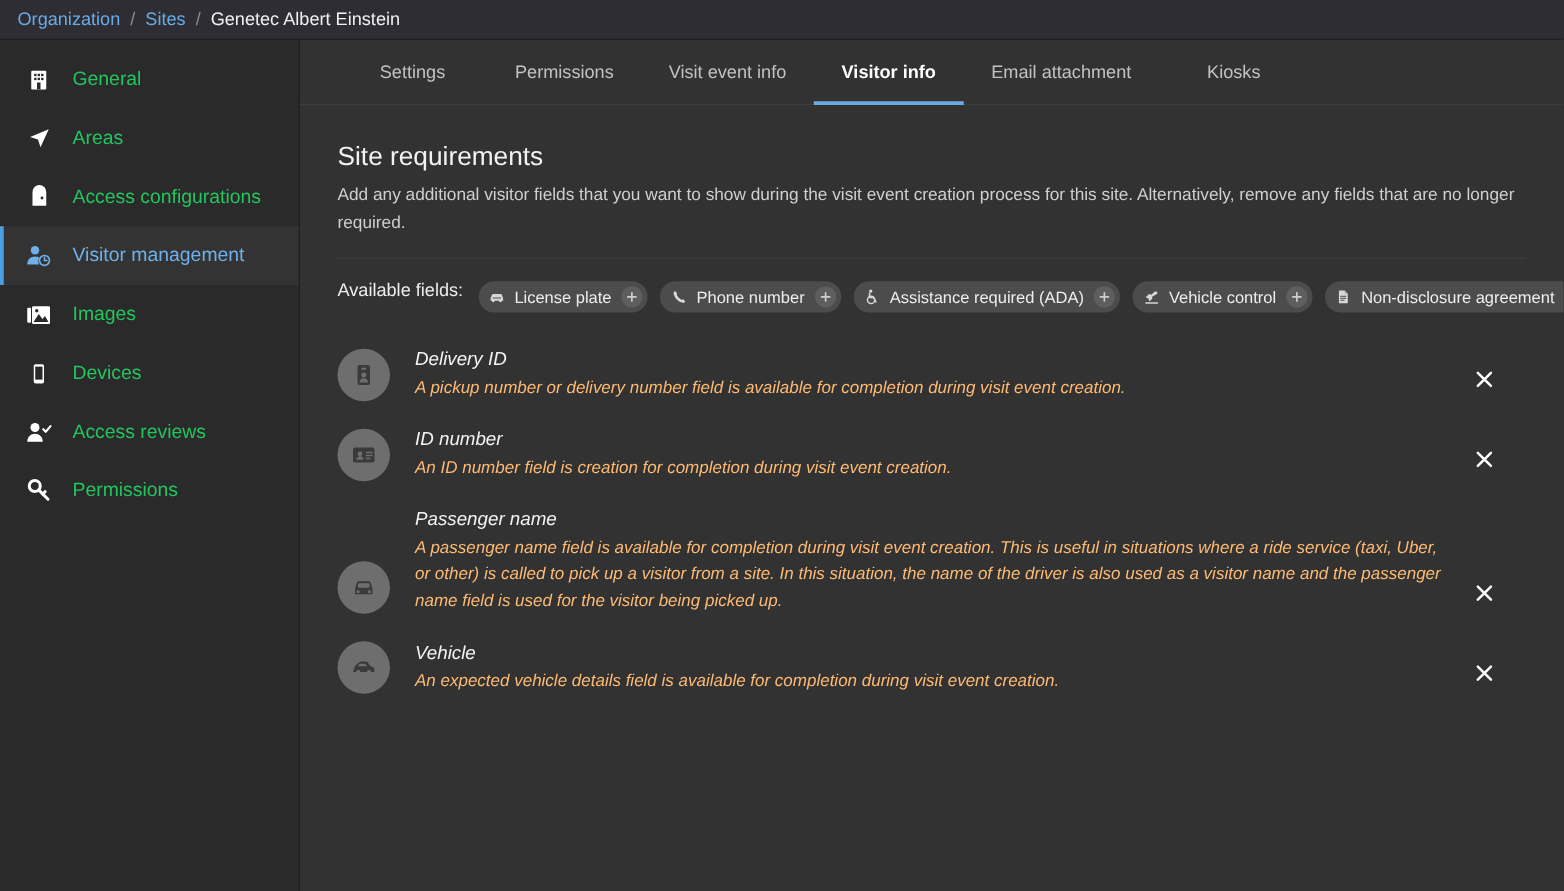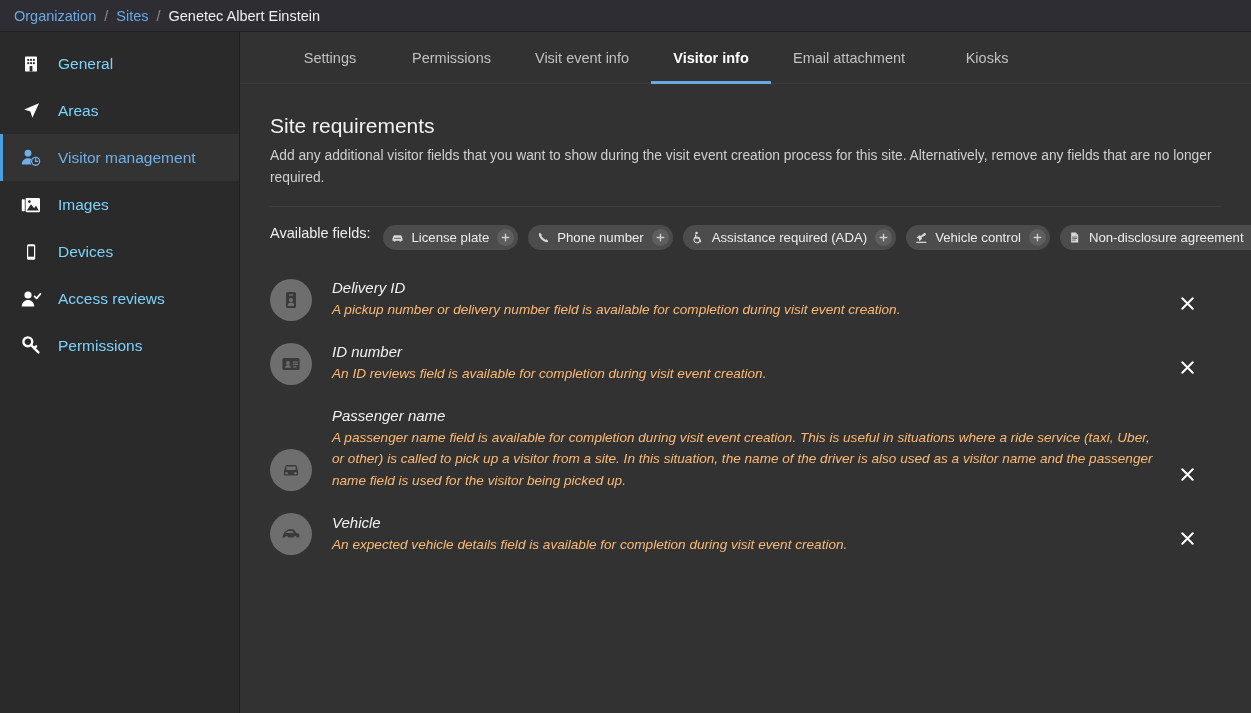--- a/index.html
+++ b/index.html
@@ -32,21 +32,21 @@
     width: 240px; flex: 0 0 240px;
     background: #2a2a2a;
     border-right: 1px solid #1f1f1f;
     padding-top: 8px;
   }
   .side-item {
     position: relative;
     height: 47px;
     display: flex; align-items: center;
     padding-left: 18px;
-    color: #7dd3fc;
+    color: #22c55e;
     font-size: 15.5px;
     cursor: pointer;
     user-select: none;
   }
   .side-item .si-icon {
     width: 26px; height: 24px;
     margin-right: 14px;
     display: flex; align-items: center; justify-content: center;
     flex: 0 0 26px;
   }
@@ -199,20 +199,29 @@
 
       <div class="side-item">
         <span class="si-icon">
           <svg width="21" height="21" viewBox="0 0 21 21">
               <path d="M18 3.3 L3.1 9.6 L9.4 11.5 L11.4 17.8 Z" fill="#ffffff"></path>
             </svg>
         </span>
         <span>Areas</span>
       </div>
 
+      <div class="side-item">
+        <span class="si-icon">
+          <svg width="21" height="21" viewBox="0 0 21 21">
+              <path d="M5 17.5 V6.5 A5.5 5.5 0 0 1 16 6.5 V17.5 Z" fill="#ffffff"></path>
+              <circle cx="12.6" cy="11.4" r="1.15" fill="#2a2a2a"></circle>
+            </svg>
+        </span>
+        <span>Access configurations</span>
+      </div>
 
       <div class="side-item active">
         <span class="si-icon">
           <svg width="22" height="22" viewBox="0 0 22 22">
             <circle cx="8" cy="6.2" r="3.4" fill="#6fb0ea"></circle>
             <path d="M1.8 17.5 C1.8 13.6 4.6 11.2 8 11.2 C9.3 11.2 10.5 11.5 11.5 12.1 C10.9 12.9 10.6 13.9 10.6 15 C10.6 15.9 10.8 16.8 11.3 17.5 Z" fill="#6fb0ea"></path>
             <circle cx="15.6" cy="14.3" r="4.6" fill="#6fb0ea"></circle>
             <circle cx="15.6" cy="14.3" r="3.3" fill="#333333"></circle>
             <path d="M15.6 11.9 V14.4 H17.6" stroke="#6fb0ea" stroke-width="1.25" fill="none" stroke-linecap="round"></path>
           </svg>
@@ -388,21 +397,21 @@
             <span class="field-avatar">
               <svg width="24" height="24" viewBox="0 0 24 24">
                   <rect x="3.4" y="6" width="17.2" height="12" rx="1.6" fill="#3a3a3a"></rect>
                   <circle cx="9" cy="11" r="1.9" fill="#6e6e6e"></circle>
                   <path d="M6.1 15.8 C6.1 13.8 7.4 12.9 9 12.9 C10.6 12.9 11.9 13.8 11.9 15.8 Z" fill="#6e6e6e"></path>
                   <path d="M14.2 10 H18.6 M14.2 12.4 H18.6 M14.2 14.8 H17" stroke="#6e6e6e" stroke-width="1.25" stroke-linecap="round"></path>
                 </svg>
             </span>
             <div class="field-text">
               <div class="field-name">ID number</div>
-              <div class="field-desc">An ID reviews field is available for completion during visit event creation.</div>
+              <div class="field-desc">An ID number field is creation for completion during visit event creation.</div>
             </div>
             <span class="field-remove">
               <svg width="15" height="15" viewBox="0 0 16 16">
                   <path d="M2.4 2.4 L13.6 13.6 M13.6 2.4 L2.4 13.6" stroke="#ffffff" stroke-width="2.1" stroke-linecap="round"></path>
                 </svg>
             </span>
           </div>
 
           <div class="field-row">
             <span class="field-avatar">

